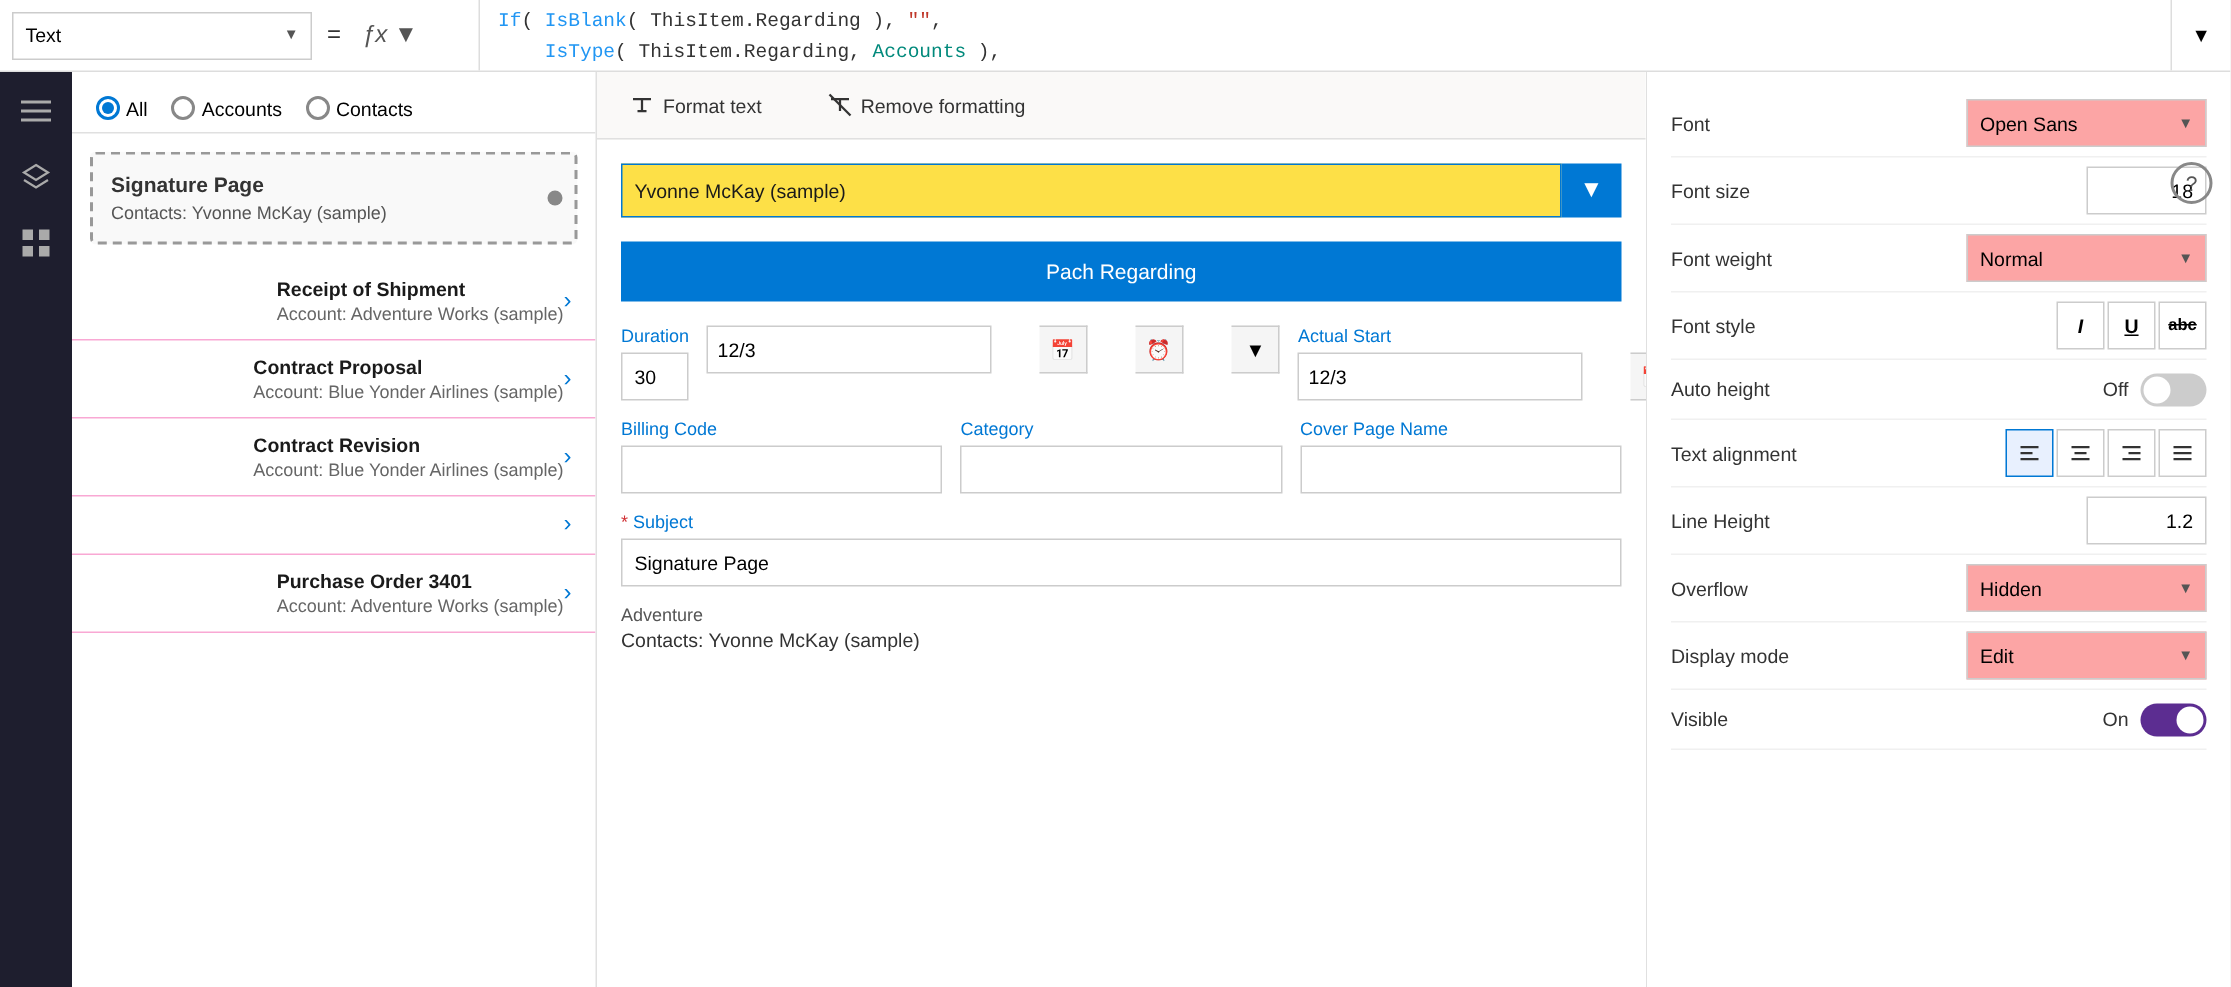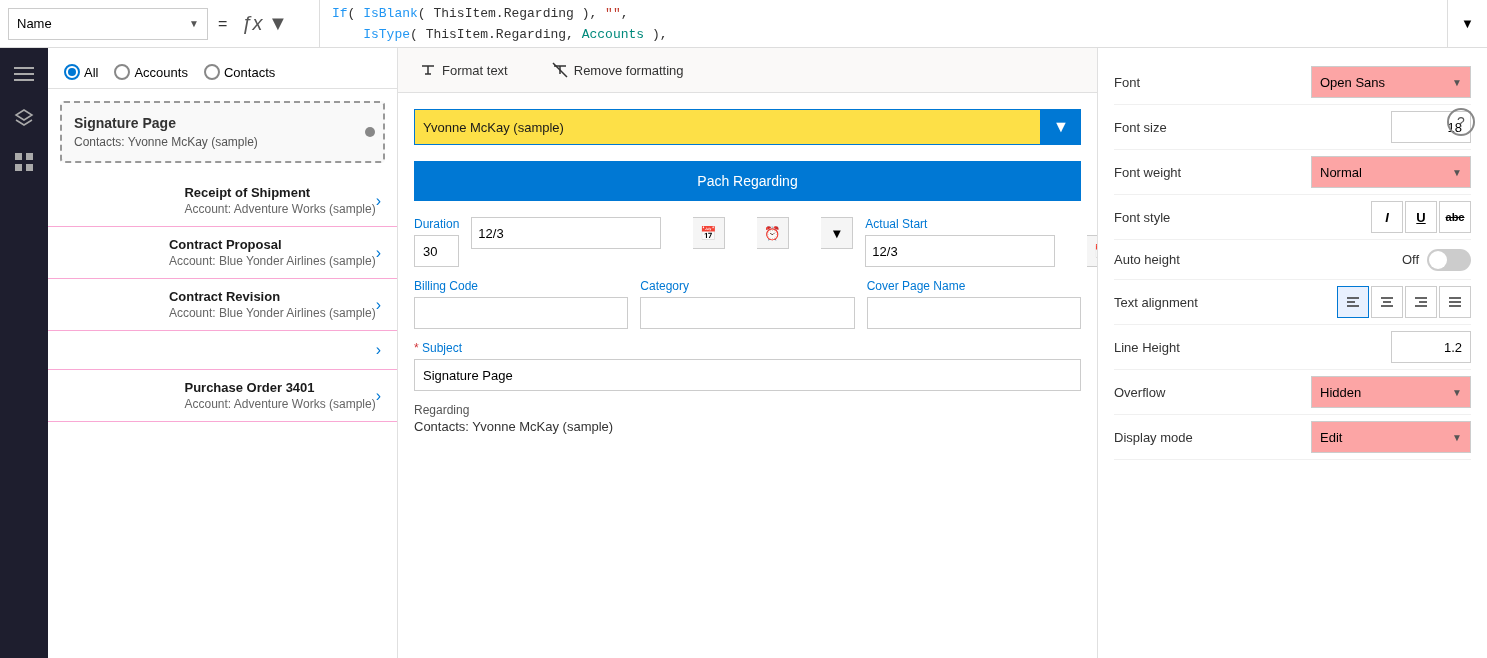--- a/index.html
+++ b/index.html
@@ -11,21 +11,21 @@
       border-bottom: 1px solid #ddd; position: relative; z-index: 100;
     }
     .formula-bar-left {
       display: flex; align-items: center; width: 320px; border-right: 1px solid #ddd; height: 100%; padding: 0 8px; gap: 6px;
     }
     .formula-dropdown {
       width: 200px; height: 32px; border: 1px solid #ccc; background: #fff;
       display: flex; align-items: center; justify-content: space-between; padding: 0 8px; cursor: pointer;
     }
     .formula-equals { font-size: 16px; color: #333; padding: 0 4px; }
-    .formula-fx { font-size: 20px; color: #555; padding: 0 4px; font-style: italic; }
+    .formula-fx { font-size: 16px; color: #555; padding: 0 4px; font-style: italic; }
     .formula-bar-right {
       flex: 1; padding: 4px 12px; font-family: 'Courier New', monospace; font-size: 13px; line-height: 1.4; overflow-y: auto; height: 100%;
     }
     .formula-expand { width: 40px; display: flex; align-items: center; justify-content: center; border-left: 1px solid #ddd; height: 100%; cursor: pointer; }
 
     
     .kw-blue { color: #2196F3; }
     .kw-red { color: #c0392b; }
     .kw-teal { color: #00897B; }
     .kw-dark { color: #333; }
@@ -161,21 +161,21 @@
     .dropdown-caret { font-size: 10px; color: #555; }
 
     .formula-bar-right-content { font-family: 'Courier New', monospace; font-size: 13px; line-height: 1.6; white-space: pre; }
   </style>
 </head>
 <body>
 
 <div class="formula-bar">
   <div class="formula-bar-left">
     <div class="formula-dropdown">
-      <span>Name</span>
+      <span>Text</span>
       <span class="dropdown-caret">▼</span>
     </div>
     <span class="formula-equals">=</span>
     <span class="formula-fx">ƒx ▼</span>
   </div>
   <div class="formula-bar-right">
     <span class="formula-bar-right-content"><span class="kw-blue">If</span><span class="kw-dark">( </span><span class="kw-blue">IsBlank</span><span class="kw-dark">( </span><span class="kw-dark">ThisItem</span><span class="kw-dark">.Regarding ), </span><span class="kw-red">""</span><span class="kw-dark">,</span>
     <span class="kw-blue">IsType</span><span class="kw-dark">( </span><span class="kw-dark">ThisItem</span><span class="kw-dark">.Regarding, </span><span class="kw-teal">Accounts</span><span class="kw-dark"> ),</span>
         
     
@@ -343,21 +343,21 @@
       
       <div class="form-row">
         <div class="form-field">
           <div class="form-label required">Subject</div>
           <input class="form-input" type="text" value="Signature Page" style="">
         </div>
       </div>
 
       
       <div style="margin-top: 8px;">
-        <div class="regarding-label">Regarding</div>
+        <div class="regarding-label">Adventure</div>
         <div class="regarding-value">Contacts: Yvonne McKay (sample)</div>
       </div>
     </div>
   </div>
 
   <div class="properties-panel" style="position:relative;">
 
     <div class="help-icon">?</div>
 
     <div class="prop-row">
@@ -448,15 +448,24 @@
     </div>
 
     <div class="prop-row">
       <span class="prop-label">Display mode</span>
       <div class="prop-select">
         <span>Edit</span>
         <span class="dropdown-caret">▼</span>
       </div>
     </div>
 
+    <div class="prop-row">
+      <span class="prop-label">Visible</span>
+      <div class="toggle-container">
+        <span class="toggle-label">On</span>
+        <div class="toggle on">
+          <div class="toggle-thumb"></div>
+        </div>
+      </div>
+    </div>
 
   </div>
 </div>
 
 </body></html>

